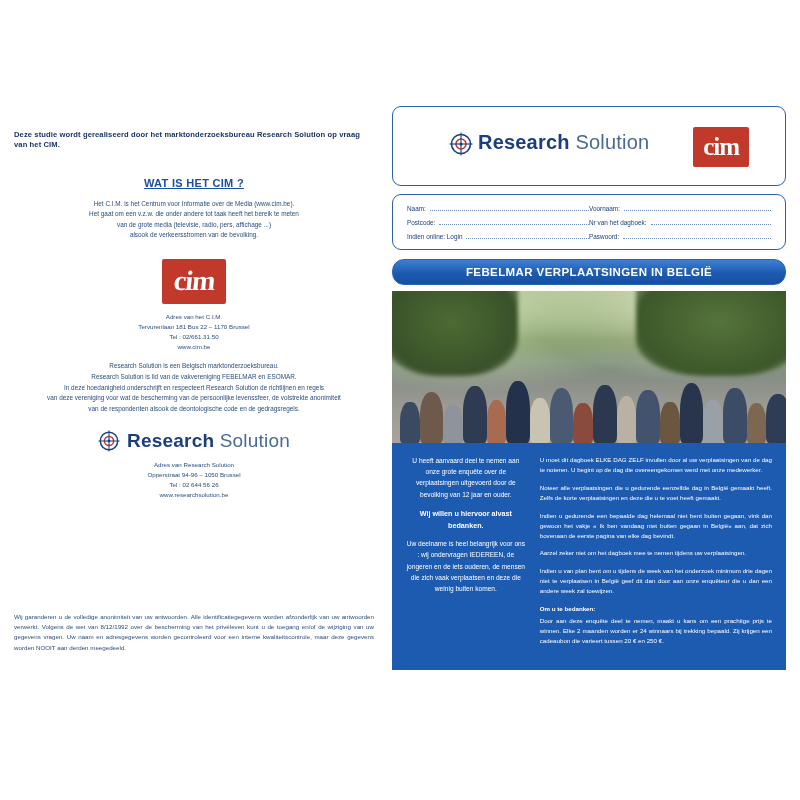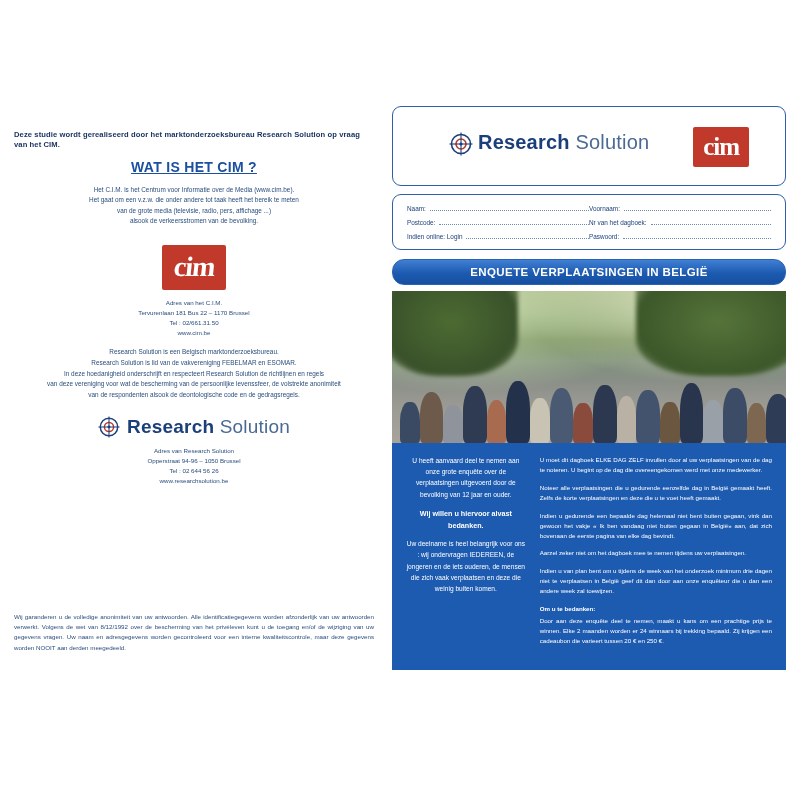--- a/index.html
+++ b/index.html
@@ -2,21 +2,21 @@
 <html><head>
 <meta charset="utf-8">
 <style>
   html,body{margin:0;padding:0;background:#ffffff;}
   body{width:800px;height:800px;overflow:hidden;font-family:"Liberation Sans",sans-serif;color:#1a3a6b;}
   .page{position:relative;width:800px;height:800px;background:#fff;}
 
   
   .left{position:absolute;left:14px;top:130px;width:360px;}
   .lead{font-size:7.6px;font-weight:bold;color:#16305f;line-height:1.35;letter-spacing:.1px;}
-  .sec-title{margin-top:8px;text-align:center;font-size:14px;font-weight:bold;color:#1b4fa0;text-decoration:underline;letter-spacing:.3px;}
+  .sec-title{margin-top:26px;text-align:center;font-size:11px;font-weight:bold;color:#1b4fa0;text-decoration:underline;letter-spacing:.3px;}
   .sec-body{margin-top:10px;text-align:center;font-size:6.4px;color:#2a4d7d;line-height:1.65;}
   .center{text-align:center;}
 
   
   .cim-logo{display:inline-block;background:#c0392b;color:#fff;font-family:"Liberation Serif",serif;font-weight:bold;font-size:28px;line-height:1;padding:8px 12px 9px 12px;letter-spacing:-1px;border-radius:2px;position:relative;}
   .cim-logo .mm{display:inline-block;transform:skewX(-6deg);}
   .cim-wrap{margin-top:18px;text-align:center;}
   .addr{margin-top:8px;font-size:6.2px;color:#2a4d7d;line-height:1.6;}
 
   
@@ -168,21 +168,21 @@
           <span class="fdots"></span>
         </div>
         <div class="fcol">
           <span class="flab">Paswoord:</span>
           <span class="fdots"></span>
         </div>
       </div>
     </div>
 
     <div class="banner">
-      <span>ENQUETE VERPLAATSINGEN IN BELGIË</span>
+      <span>FEBELMAR VERPLAATSINGEN IN BELGIË</span>
     </div>
 
     <div class="photo">
       <div class="sky"></div>
       <div class="tree t1"></div>
       <div class="tree t2"></div>
       <div class="crowd">
         <span class="p" style="left:2%;width:5%;height:44%;background:#3b4a63;"></span>
         <span class="p" style="left:7%;width:6%;height:54%;background:#6d5a4a;"></span>
         <span class="p" style="left:13%;width:5%;height:40%;background:#8f939b;"></span>

